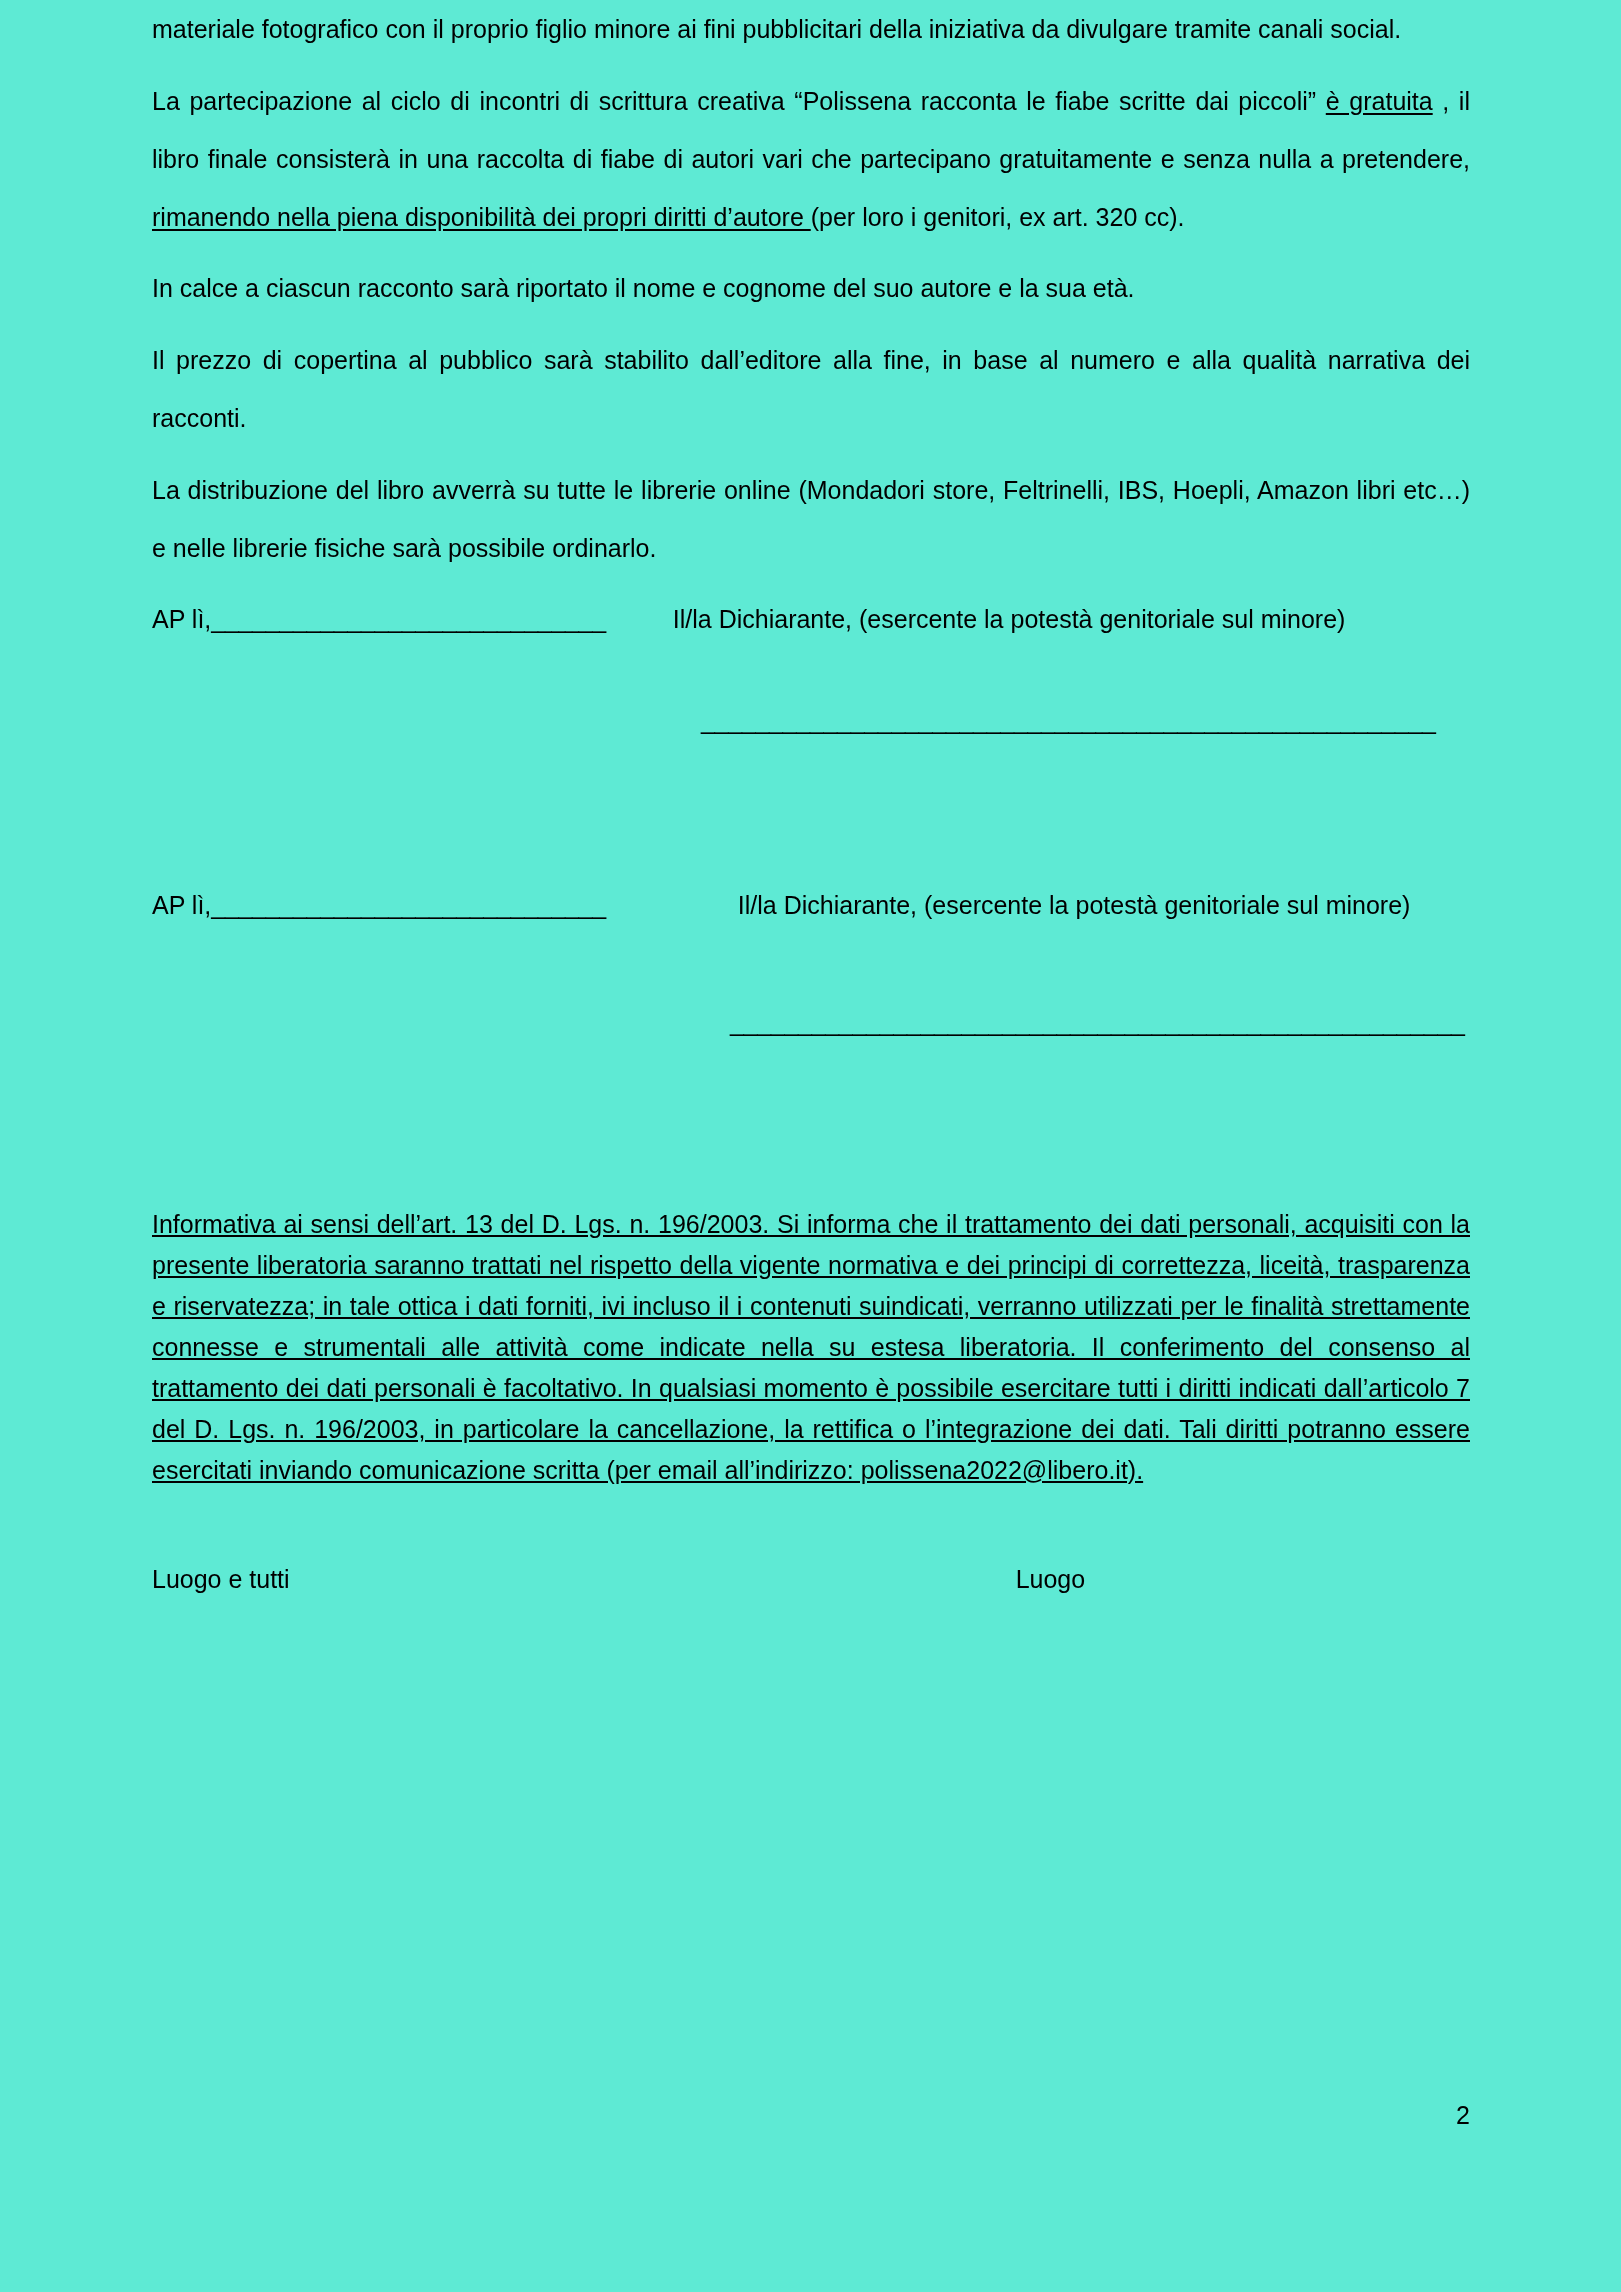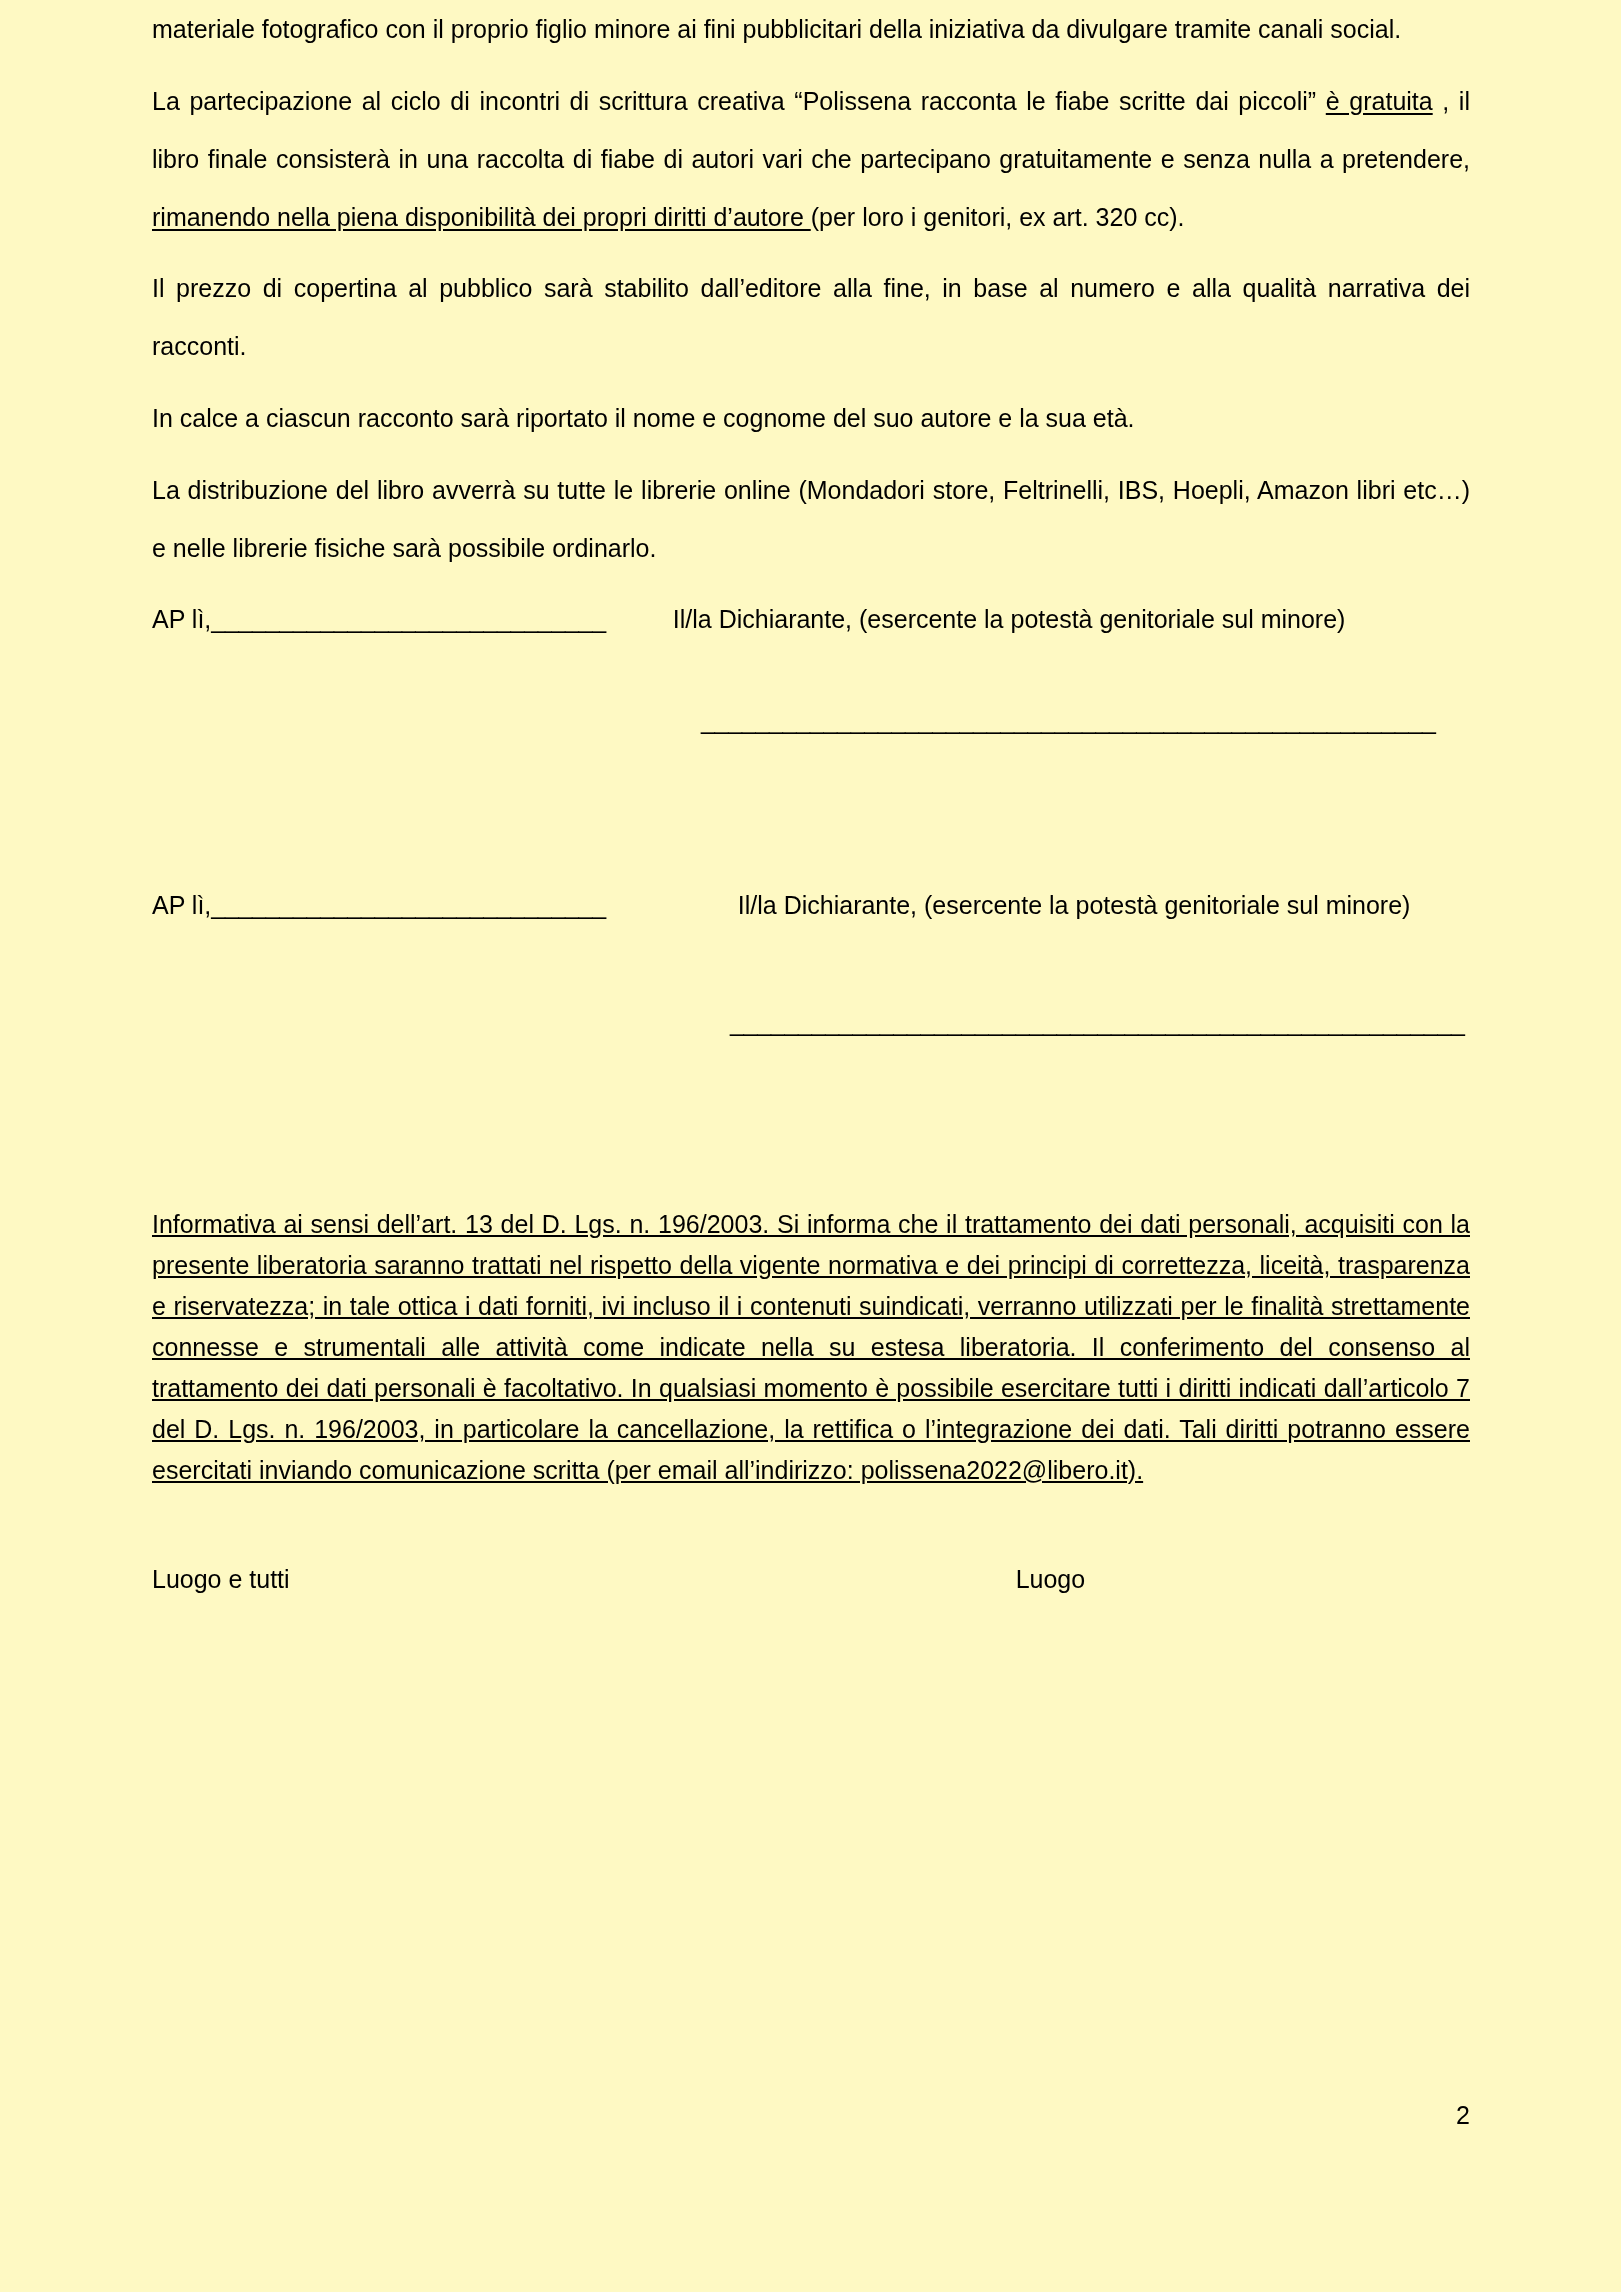--- a/index.html
+++ b/index.html
@@ -8,21 +8,21 @@
     background: #ffffff;
   }
   body {
     font-family: "Liberation Sans", sans-serif;
     color: #000000;
   }
   .page {
     position: relative;
     width: 1621px;
     height: 2293px;
-    background: #fef9c3;
+    background: #5eead4;
     margin: 0 auto;
     overflow: hidden;
     box-sizing: border-box;
   }
   .content {
     position: absolute;
     left: 152px;
     top: 0;
     width: 1318px;
   }
@@ -125,23 +125,23 @@
 </head>
 <body>
 
 <div class="page">
   <div class="content">
 
     <p class="p-wide first">materiale fotografico con il proprio figlio minore ai fini pubblicitari della iniziativa da divulgare tramite canali social.</p>
 
     <p class="p-wide"><span>La partecipazione al ciclo di incontri di scrittura creativa “Polissena racconta le fiabe scritte dai piccoli” </span><span class="u">è gratuita</span><span> , il libro finale consisterà in una raccolta di fiabe di autori vari che partecipano gratuitamente e senza nulla a pretendere, </span><span class="u">rimanendo nella piena disponibilità dei propri diritti d’autore </span><span>(per loro i genitori, ex art. 320 cc).</span></p>
 
+    <p class="p-wide">In calce a ciascun racconto sarà riportato il nome e cognome del suo autore e la sua età.</p>
+
     <p class="p-wide">Il prezzo di copertina al pubblico sarà stabilito dall’editore alla fine, in base al numero e alla qualità narrativa dei racconti.</p>
-
-    <p class="p-wide">In calce a ciascun racconto sarà riportato il nome e cognome del suo autore e la sua età.</p>
 
     <p class="p-wide">La distribuzione del libro avverrà su tutte le librerie online (Mondadori store, Feltrinelli, IBS, Hoepli, Amazon libri etc…) e nelle librerie fisiche sarà possibile ordinarlo.</p>
 
     <div class="sig-row">
       <span class="sig-left"><span>AP lì,</span><span class="sig-underscores">_____________________________</span></span>
       <span class="sig-gap-a"></span>
       <span class="sig-right">Il/la Dichiarante, (esercente la potestà genitoriale sul minore)</span>
     </div>
 
     <div class="vspace-sig-1"></div>

